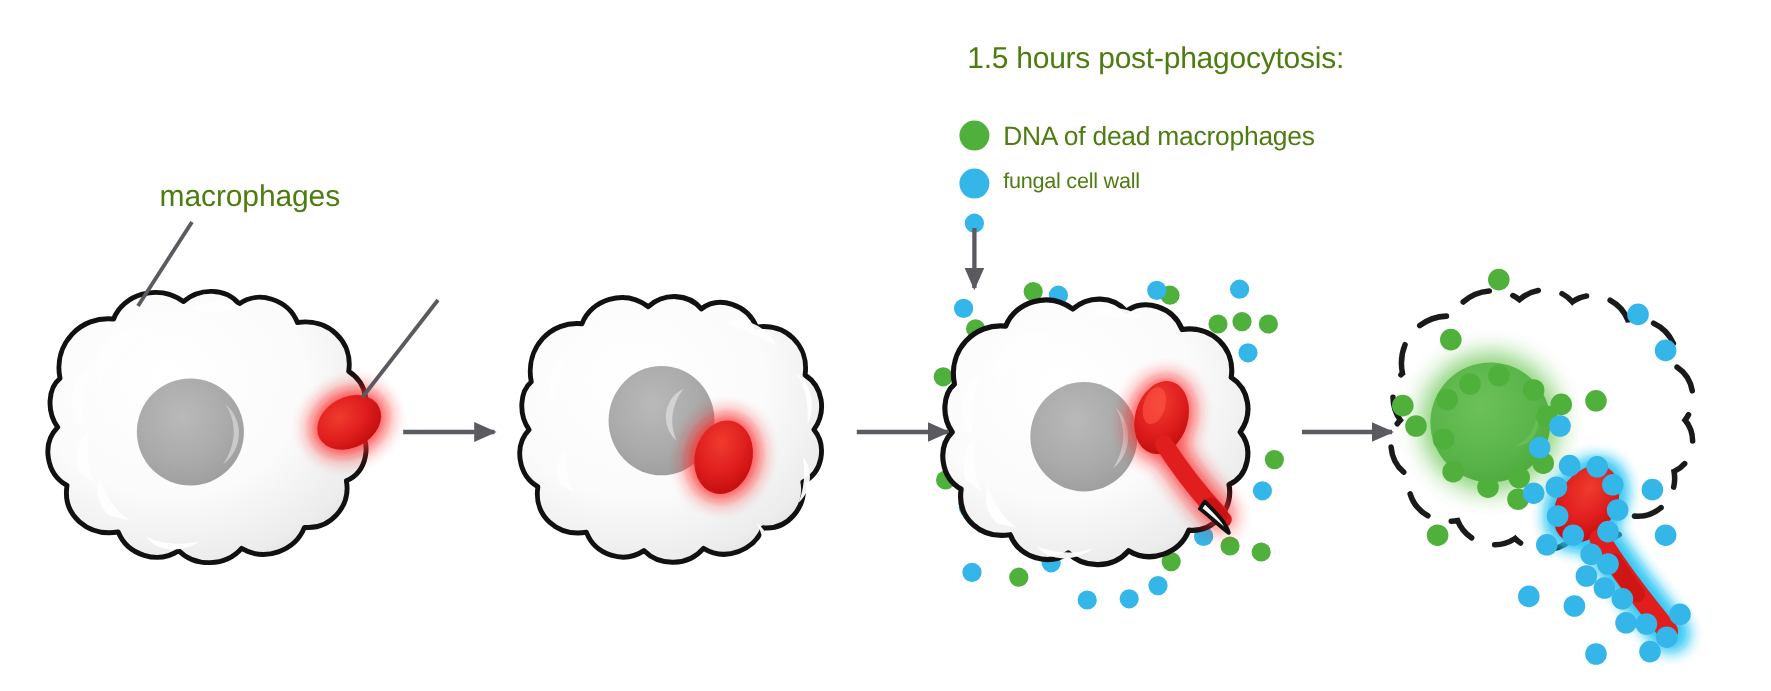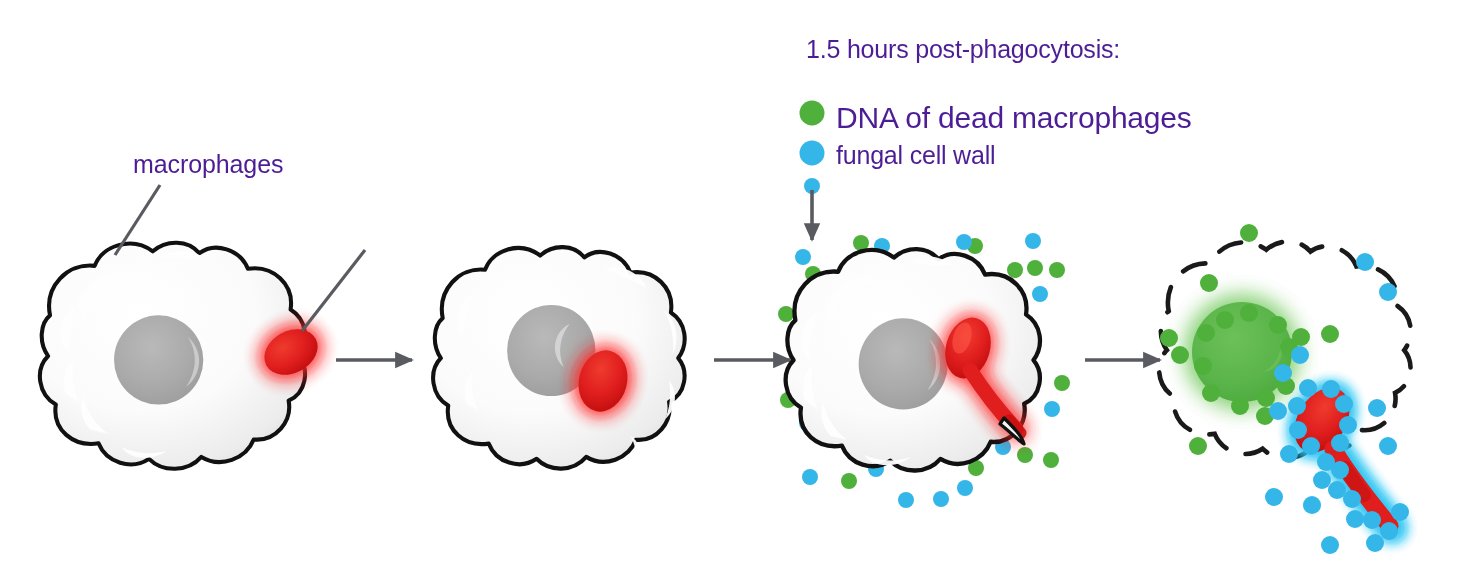--- a/index.html
+++ b/index.html
@@ -6,28 +6,28 @@
   html,body{margin:0;padding:0;background:#ffffff;}
   body{
     width:1476px;height:576px;overflow:hidden;
     font-family:"Liberation Sans","DejaVu Sans",sans-serif;
     color:#000;
   }
   #figure{position:relative;width:1476px;height:576px;background:#fff;}
   svg#scene{position:absolute;left:0;top:0;width:1476px;height:576px;display:block;}
 
   
-  .lbl{position:absolute;white-space:nowrap;color:#4c1d95;}
+  .lbl{position:absolute;white-space:nowrap;color:#4d7c0f;}
   #label-macrophage{left:133px;top:150px;font-size:25px;letter-spacing:-0.1px;}
   #label-calbicans{left:394px;top:218px;font-size:25px;letter-spacing:-0.1px;}
   #label-calbicans .sp{font-style:italic;}
   #label-calbicans .reg{font-style:normal;}
   #legend-title{left:806px;top:35px;font-size:25px;letter-spacing:-0.2px;}
-  #legend-item-dna{left:836px;top:101px;font-size:30px;letter-spacing:-0.2px;}
-  #legend-item-wall{left:836px;top:141px;font-size:25px;letter-spacing:-0.2px;}
+  #legend-item-dna{left:836px;top:101px;font-size:22px;letter-spacing:-0.2px;}
+  #legend-item-wall{left:836px;top:141px;font-size:18px;letter-spacing:-0.2px;}
 </style>
 </head>
 <body>
 
 <div id="figure">
 
   <svg id="scene" viewBox="0 0 1476 576" xmlns="http://www.w3.org/2000/svg">
     <defs>
 
       <radialGradient id="cellGrad" cx="38%" cy="32%" r="78%">

